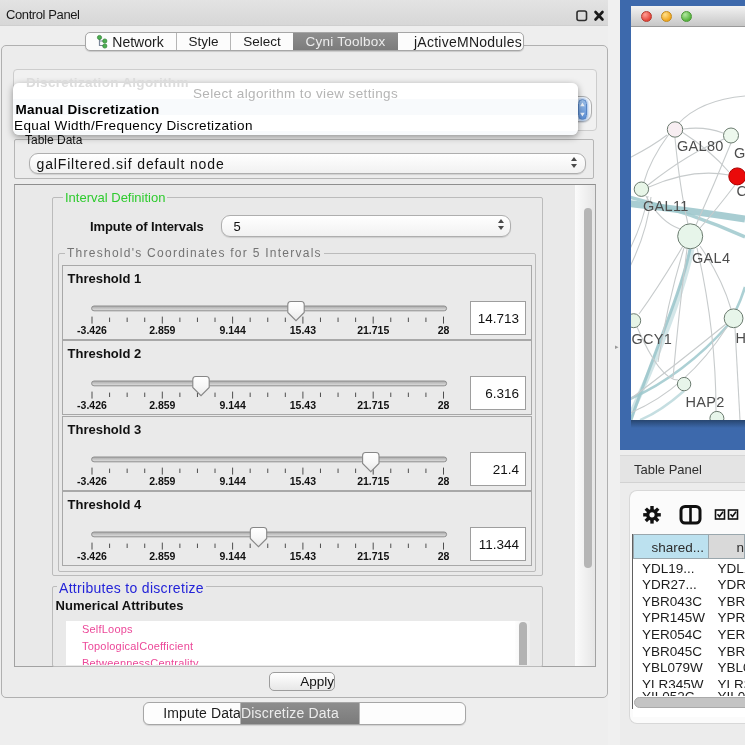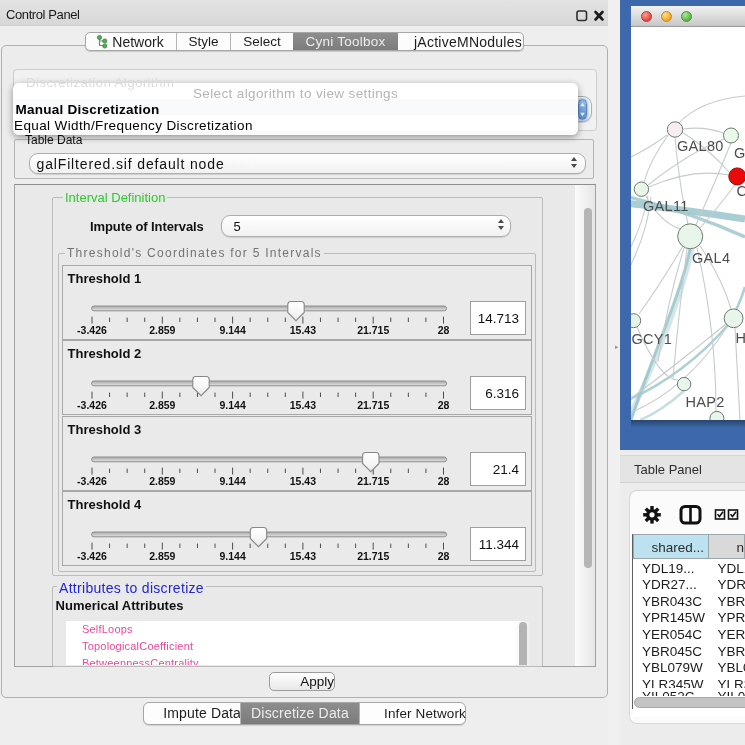--- a/index.html
+++ b/index.html
@@ -6,21 +6,21 @@
 .abs{position:absolute}
 #leftwin{position:absolute;left:0;top:0;width:612px;height:745px;background:#eeeeee}
 #titlebar{position:absolute;left:0;top:0;width:617px;height:26px;background:linear-gradient(#e3e3e3,#d7d7d7);border-bottom:1px solid #cfcfcf}
 #titlebar .t{position:absolute;left:6px;top:7px;font-size:13px;letter-spacing:-0.4px;color:#1a1a1a}
 #mainpanel{position:absolute;left:1px;top:45px;width:607px;height:653px;background:#ececec;border:1px solid #b0b0b0;border-radius:5px}
 #tabstrip{position:absolute;left:85px;top:32px;width:439px;height:19px;background:#fcfcfc;border:1px solid #a6a6a6;border-radius:5px;box-shadow:0 1px 1px rgba(0,0,0,0.15)}
 .tab{position:absolute;top:0;height:17px;font-size:13.5px;color:#1c1c1c;text-align:center;line-height:18px}
 .tsep{position:absolute;top:0;width:1px;height:17px;background:#b5b5b5}
 #cyni{position:absolute;left:207px;top:0;width:105px;height:17px;background:linear-gradient(#8e8e8e,#7c7c7c);color:#ececec;font-size:13.5px;letter-spacing:0.26px;text-align:center;line-height:18px}
 #subpanel{position:absolute;left:13px;top:69px;width:584px;height:62px;background:#f1f1f1;border:1px solid #cdcdcd;border-radius:4px}
-.ghost{position:absolute;left:26px;top:75px;font-size:13.5px;letter-spacing:0.3px;font-weight:normal;color:#dcdcdc;z-index:11}
+.ghost{position:absolute;left:26px;top:75px;font-size:13.5px;letter-spacing:0.3px;font-weight:bold;color:#dcdcdc;z-index:11}
 .combo{position:absolute;background:linear-gradient(#ffffff,#f1f1f1);border:1px solid #aeaeae;border-radius:9px;box-shadow:0 1px 1px rgba(0,0,0,0.12)}
 .combo .ctext{position:absolute;left:6.5px;top:50%;transform:translateY(-50%);font-size:14px;letter-spacing:0.85px;color:#111;white-space:nowrap}
 .arrows{position:absolute;width:8px}
 .arrows .up{width:0;height:0;border-left:3.5px solid transparent;border-right:3.5px solid transparent;border-bottom:4.5px solid #4a4a4a;margin-bottom:2.5px}
 .arrows .dn{width:0;height:0;border-left:3.5px solid transparent;border-right:3.5px solid transparent;border-top:4.5px solid #4a4a4a}
 #combo-alg{left:25px;top:96px;width:567px;height:26px}
 #bluestep{position:absolute;left:578px;top:99px;width:9px;height:21px;border-radius:4.5px;background:linear-gradient(#9cc0ea,#5c8fd6);box-shadow:0 0 2.5px 1px rgba(110,160,225,0.7);border:1px solid #5584c4}
 #tdgroup{position:absolute;left:14px;top:139px;width:580px;height:40px;border:1px solid #b6b6b6;border-radius:2px}
 #tdtitle{position:absolute;left:25px;top:133px;font-size:12px;color:#111;background:transparent}
 #combo-td{left:29px;top:153px;width:557px;height:21px}
@@ -40,21 +40,21 @@
 #numattr{left:55.5px;top:598px}
 #attrlist{position:absolute;left:66px;top:621px;width:449px;height:43.5px;background:#fff;overflow:hidden}
 #attrlist div{font-size:11px;letter-spacing:0.2px;color:#ec4899;padding-left:16px;height:17.05px;line-height:17.05px}
 #attrsb{position:absolute;left:515px;top:621px;width:14.5px;height:43.5px;background:linear-gradient(90deg,#fdfdfd,#ededed);overflow:hidden}
 #attrsb i{position:absolute;left:4px;top:1px;width:7.5px;height:60px;background:#b3b3b3;border-radius:4px}
 #vsb{position:absolute;left:575px;top:185px;width:20px;height:481px;background:linear-gradient(90deg,#fbfbfb,#e6e6e6)}
 #vsb i{position:absolute;left:8.5px;top:23px;width:8.5px;height:360px;background:#b5b5b5;border-radius:4.5px}
 #apply{position:absolute;left:269px;top:672px;width:66px;height:19px;background:linear-gradient(#ffffff,#e7e7e7);border:1px solid #9d9d9d;border-radius:5px;font-size:13.5px;color:#111;text-align:right;line-height:18px}
 #btabs{position:absolute;left:143px;top:702px;width:323px;height:23px;background:#fdfdfd;border:1px solid #a6a6a6;border-radius:6px;box-shadow:0 1px 1px rgba(0,0,0,0.12)}
 #btabs .seg{position:absolute;top:0;height:21px;font-size:14px;color:#1c1c1c;text-align:right;line-height:21px}
-#bdark{position:absolute;left:97px;top:0;width:118px;height:21px;background:linear-gradient(#8d8d8d,#7b7b7b);color:#ececec;font-size:14px;letter-spacing:0.2px;text-align:center;line-height:21px}
+#bdark{position:absolute;left:97px;top:0;width:118px;height:21px;background:linear-gradient(#8d8d8d,#7b7b7b);color:#ececec;font-size:14px;letter-spacing:0.2px;line-height:21px}
 #popup{position:absolute;left:13px;top:83px;width:565px;height:52px;background:repeating-linear-gradient(#ffffff 0 16px,#f8fafc 16px 32px);border-radius:6px;box-shadow:0 2px 7px rgba(0,0,0,0.4);z-index:10}
 #popup .prompt{position:absolute;left:0;top:3px;width:565px;text-align:center;font-size:13.5px;letter-spacing:0.37px;color:#b5b5b5}
 #popup .it1{position:absolute;left:2.5px;top:19px;font-size:13.5px;letter-spacing:0.25px;font-weight:bold;color:#000}
 #popup .it2{position:absolute;left:1px;top:35px;font-size:13.5px;letter-spacing:0.38px;color:#000}
 #gapstrip{position:absolute;left:608px;top:0;width:12px;height:745px;background:#f0f0f0}
 #bluewin{position:absolute;left:620px;top:0;width:125px;height:450px;background:#3d69ac}
 #bluewin .shadowband{position:absolute;left:11px;top:420px;width:114px;height:8px;background:linear-gradient(#27456f,#3d69ac)}
 #nettitle{position:absolute;left:631px;top:6px;width:114px;height:21px;background:linear-gradient(#f2f2f2,#c7c7c7);border-bottom:1px solid #9a9a9a}
 .tl{position:absolute;top:11px;width:11px;height:11px;border-radius:50%}
 #canvas{position:absolute;left:631px;top:27px;width:114px;height:393px;background:#fff;overflow:hidden}
@@ -222,21 +222,20 @@
   </div>
 <div id="vsb">
     <i></i>
   </div>
 <div id="apply">Apply</div>
 <div id="btabs">
 <div class="seg" style="left:0;width:97px;letter-spacing:0.13px">Impute Data</div>
 <div class="tsep" style="left:96px;height:21px"></div>
 <div id="bdark">Discretize Data</div>
 <div class="tsep" style="left:215px;height:21px"></div>
-<div class="seg" style="left:216px;width:106px;font-size:13.5px;letter-spacing:0.13px">Infer Network</div>
 </div>
 <div id="popup">
 <div class="prompt">Select algorithm to view settings</div>
 <div class="it1">Manual Discretization</div>
 <div class="it2">Equal Width/Frequency Discretization</div>
 </div>
 <div id="gapstrip"></div>
 <div id="divdot">▸</div>
 <div id="bluewin">
     <div class="shadowband"></div>

